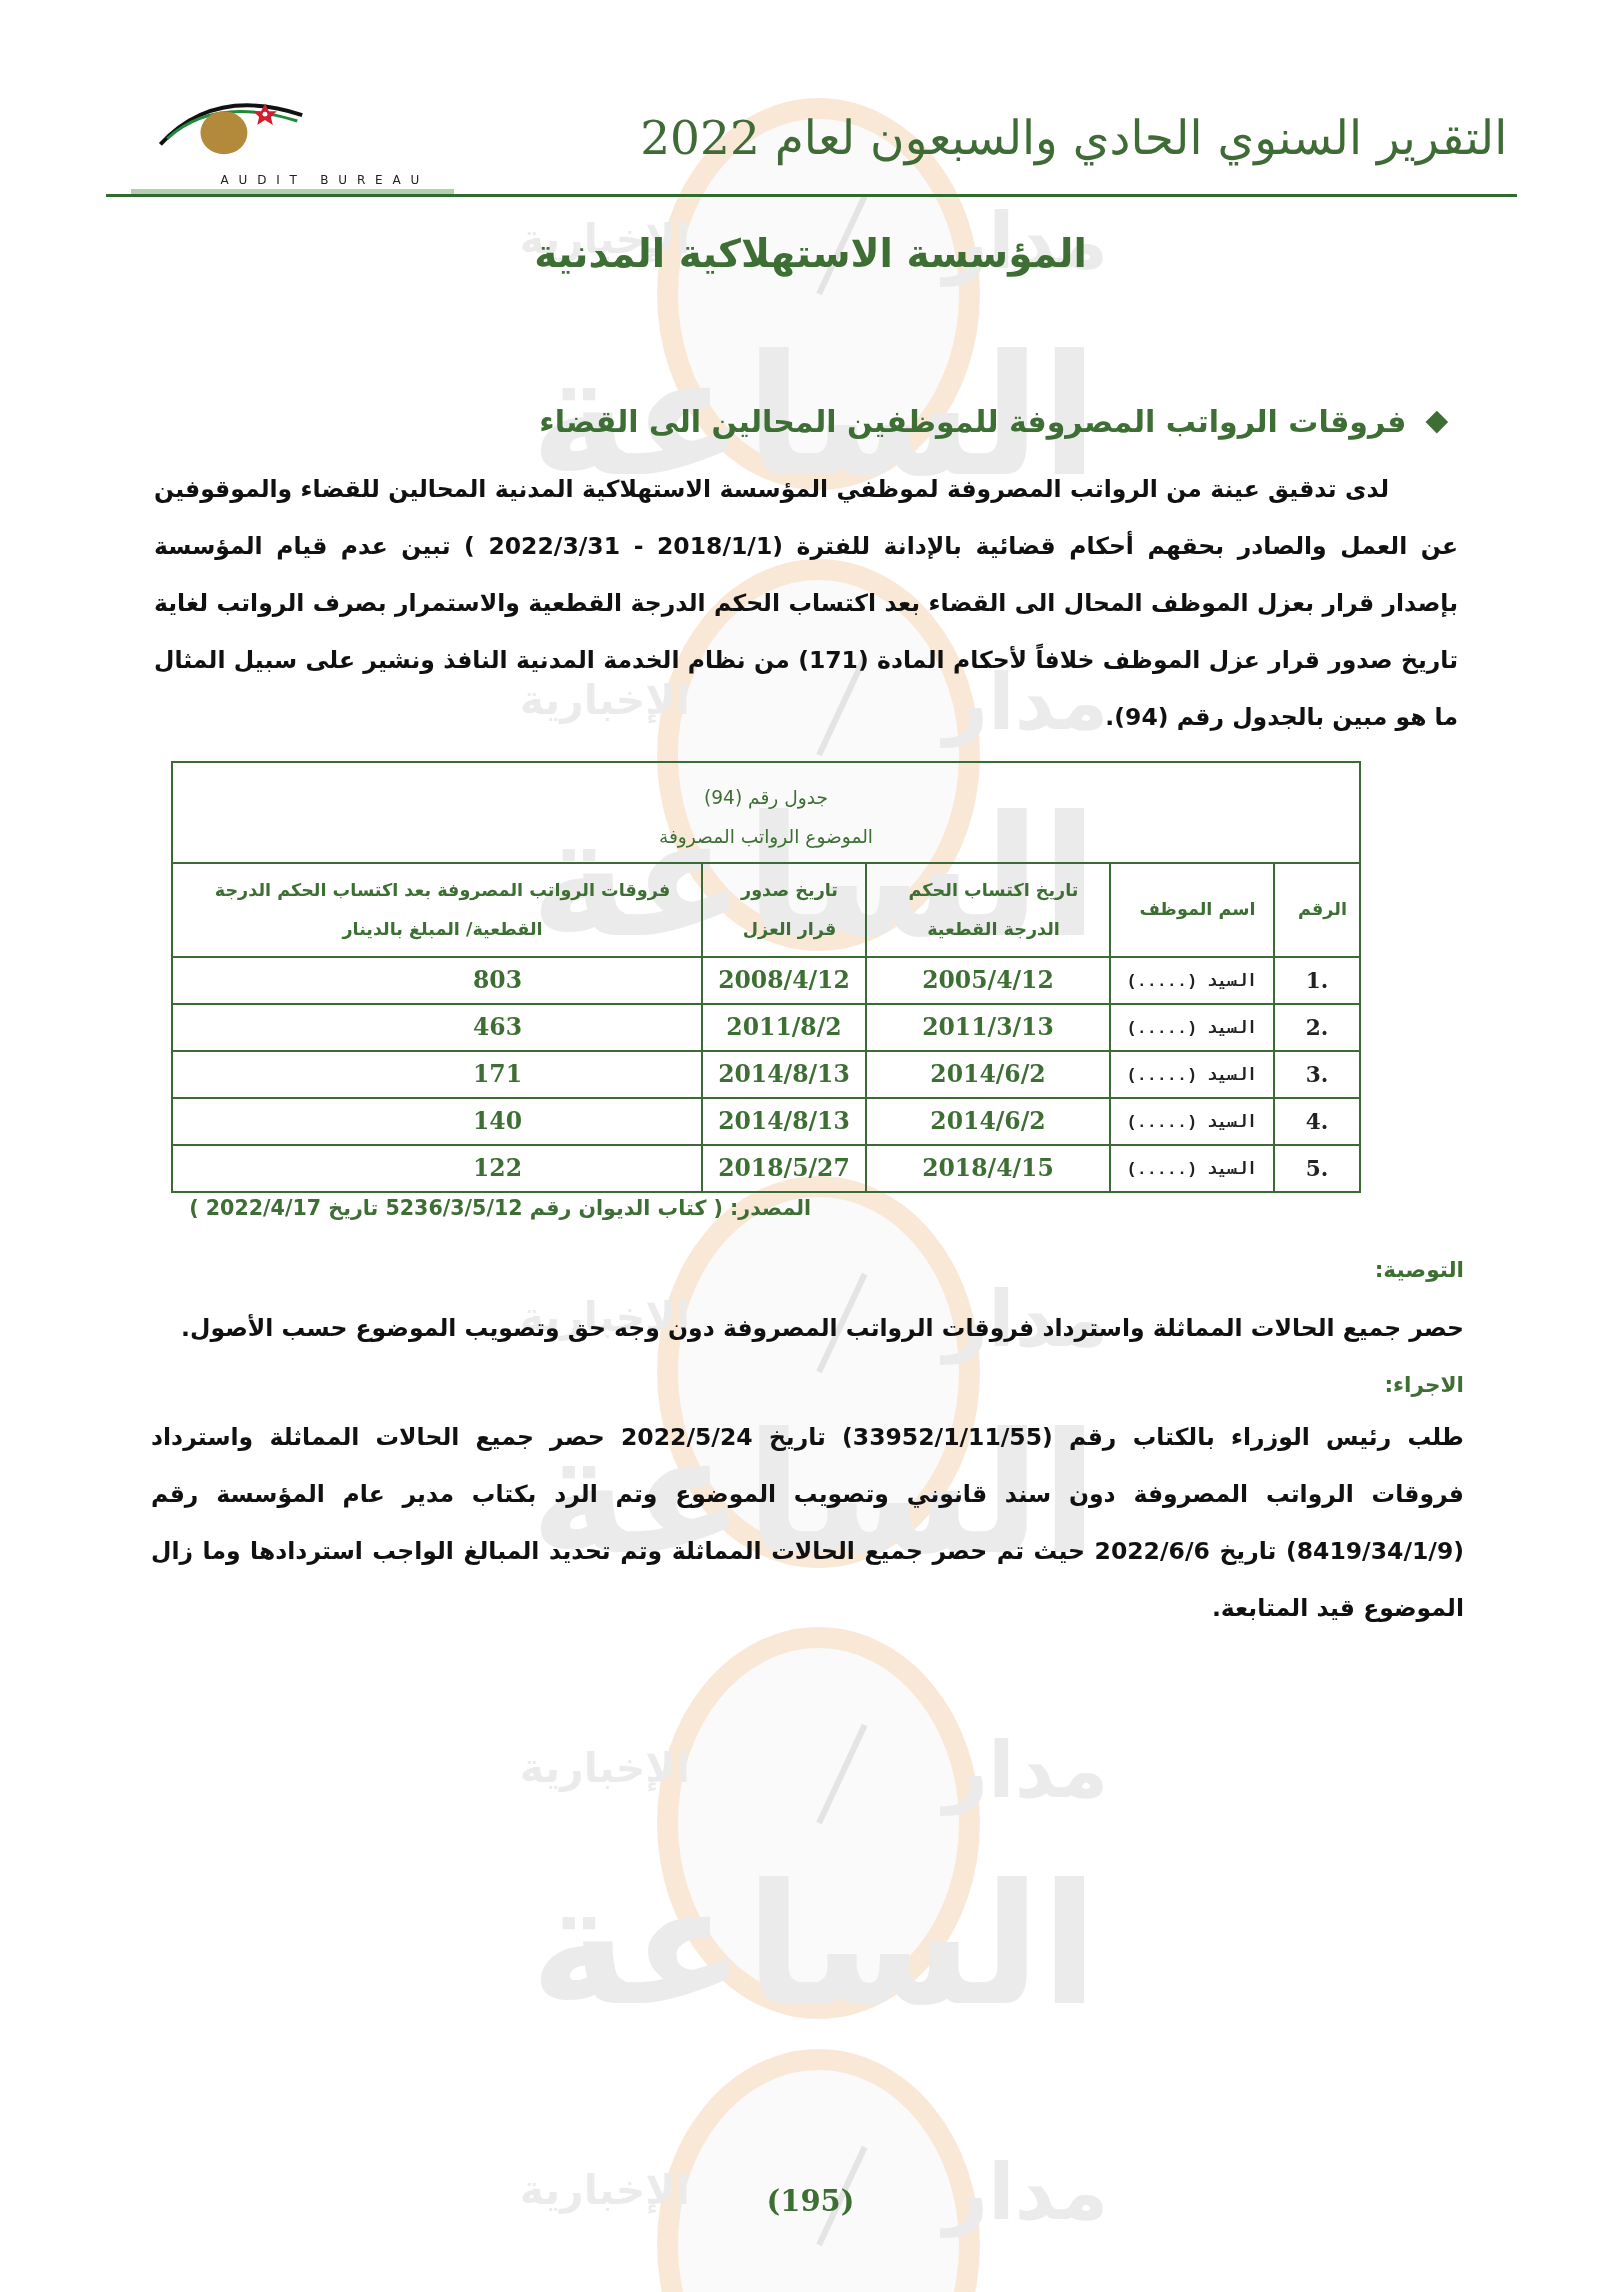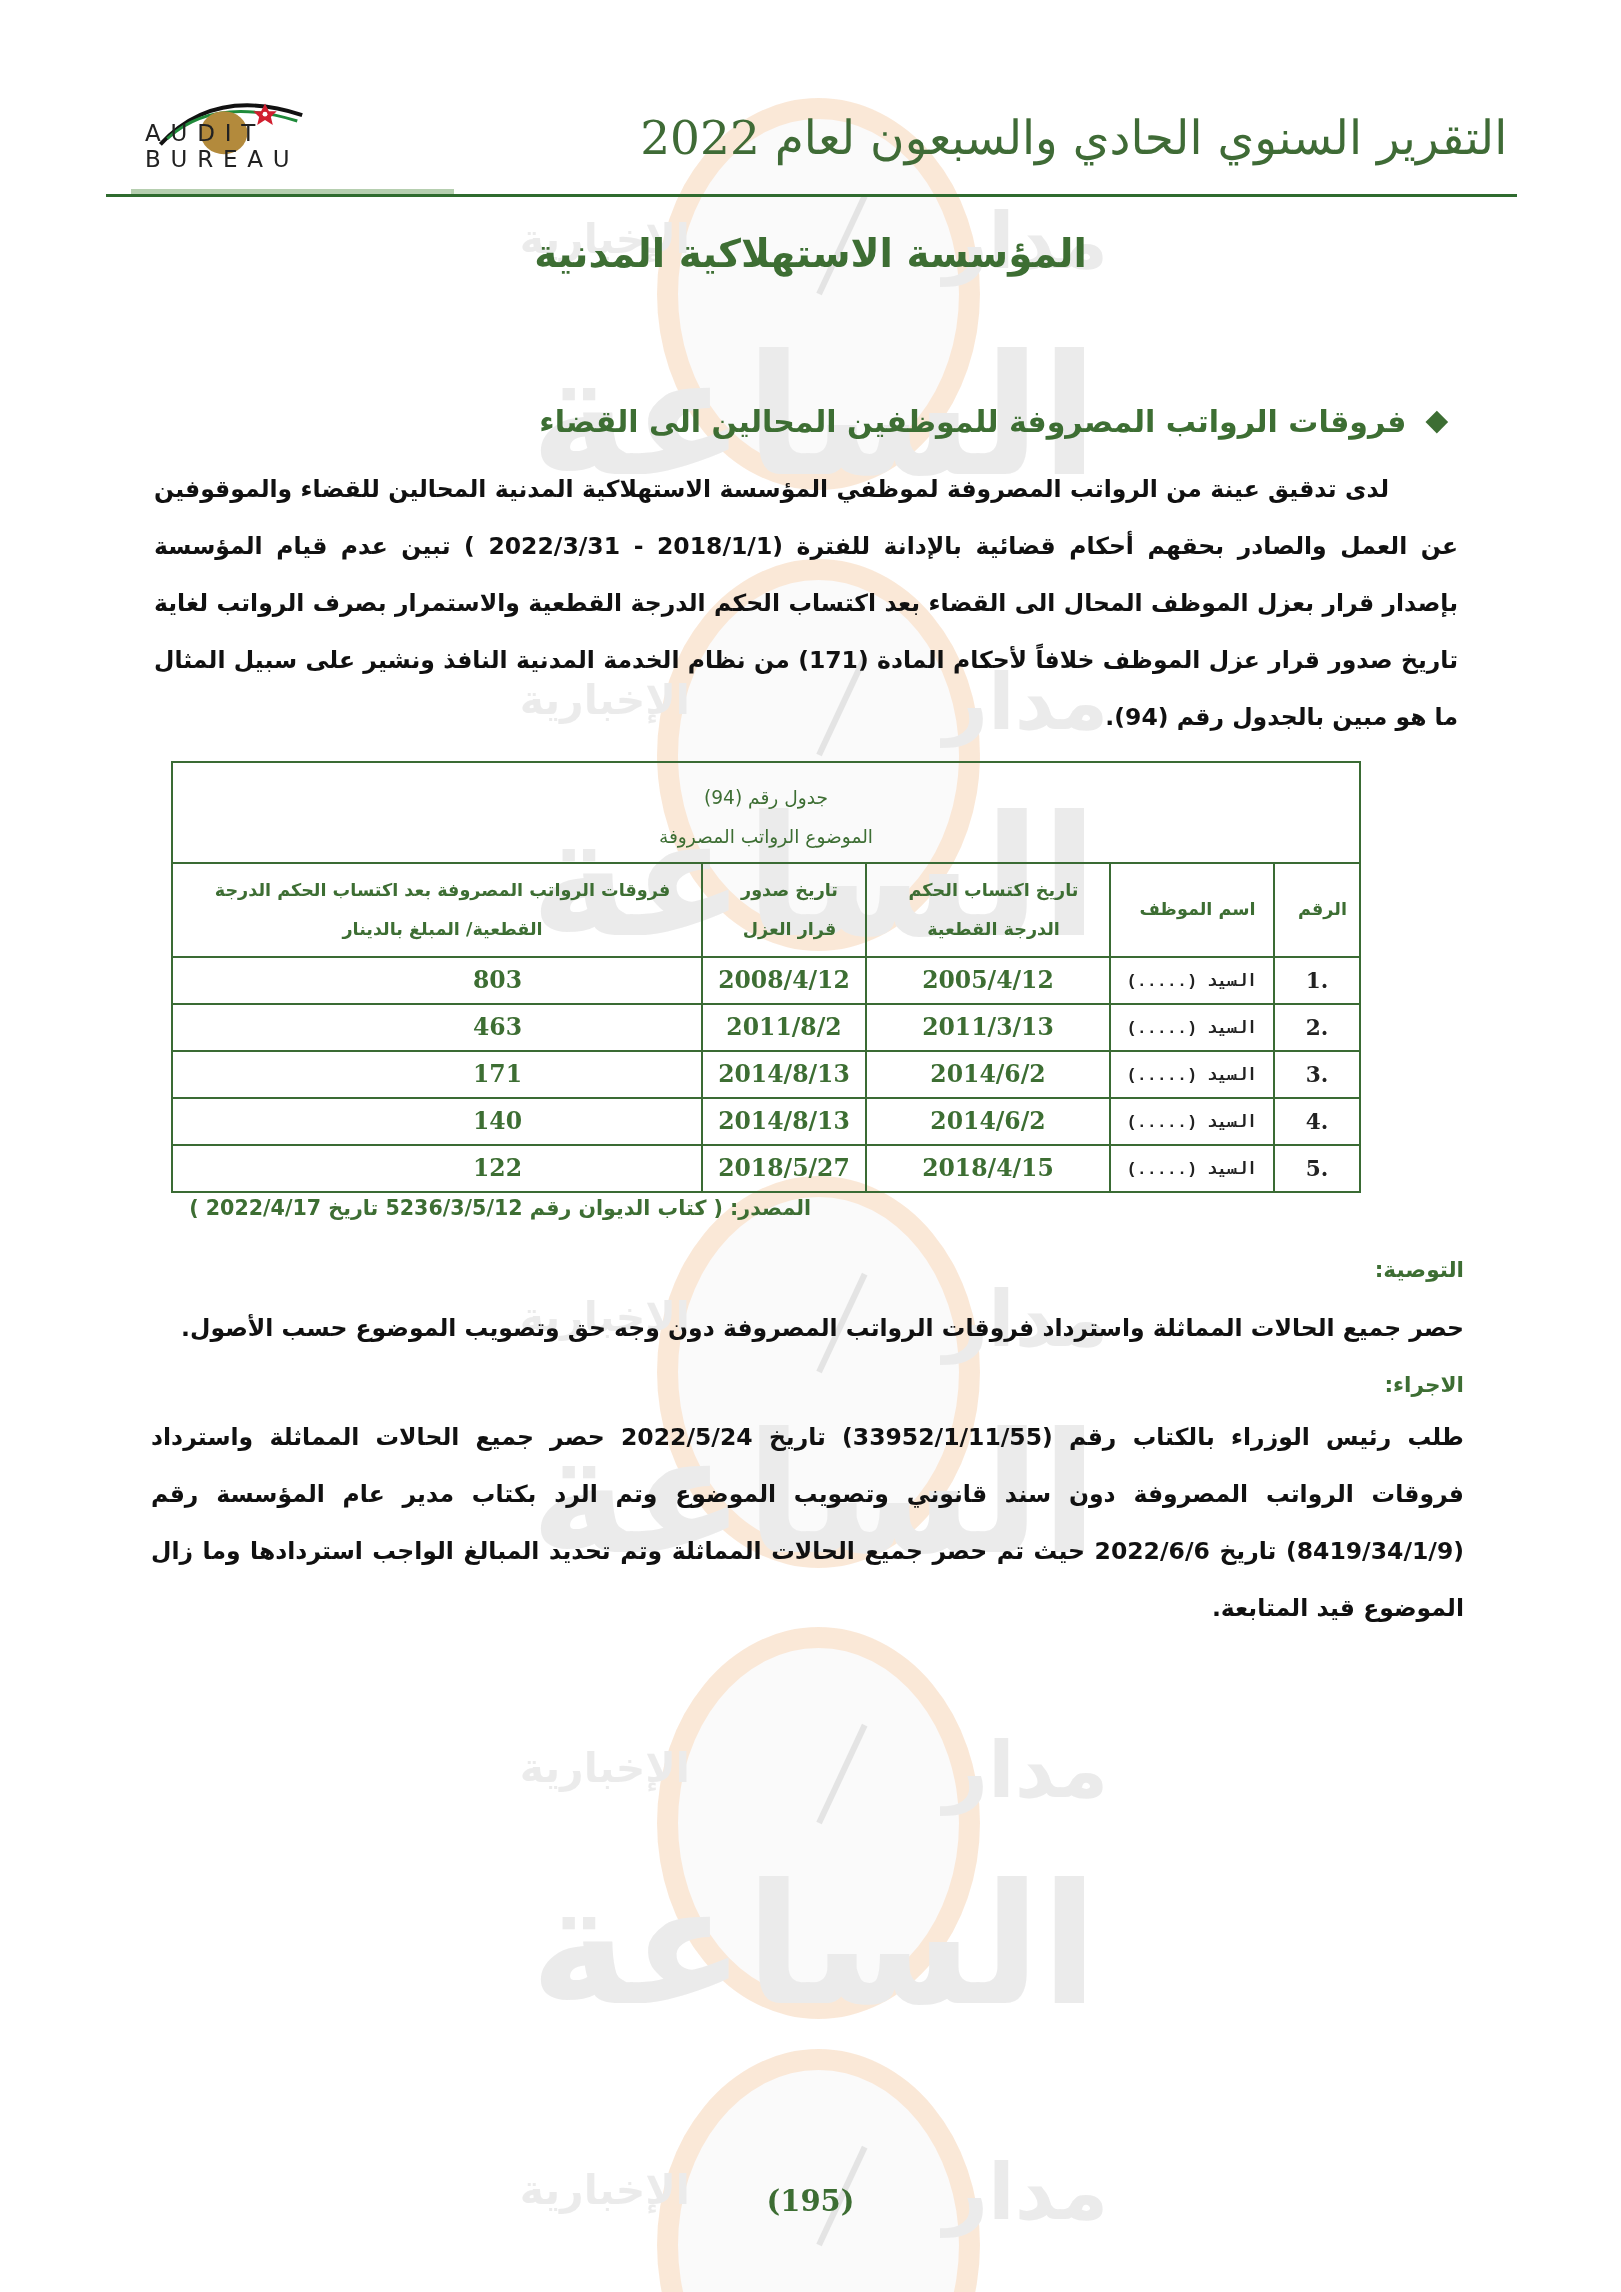--- a/index.html
+++ b/index.html
@@ -12,21 +12,21 @@
     border: 21.6px solid #f7d6b8; background: #f6f6f6; box-sizing: border-box; }
   .wm-clock::after { content: ""; position: absolute; left: 50%; top: 50%; width: 5.9px; height: 108px; background: #cfcfcf; transform: translate(-50%, -100%) rotate(25deg); transform-origin: bottom center; }
   .wm-text-big { position: absolute; left: 0; top: 245px; width: 608px; text-align: center; font-family: "DejaVu Sans", sans-serif; font-weight: bold; font-size: 167px; color: #dcdcdc; line-height: 1; direction: rtl; }
   .wm-text-small { position: absolute; left: 9.8px; top: 127px; font-family: "DejaVu Sans", sans-serif; font-weight: bold; font-size: 41px; color: #dcdcdc; direction: rtl; }
   .wm-text-mdar { position: absolute; right: 9.8px; top: 108px; font-family: "DejaVu Sans", sans-serif; font-weight: bold; font-size: 78px; color: #dcdcdc; direction: rtl; }
 
   .header { position: absolute; left: 106px; top: 49px; width: 1411px; height: 157px; }
   .logo { position: absolute; left: 39px; top: 7.8px; width: 284px; height: 137px; }
   .logo-mark { position: absolute; left: 9.8px; top: 19.6px; width: 265px; height: 88px; }
   .logo-ar { position: absolute; left: 59px; top: 4.9px; font-family: "DejaVu Serif", serif; font-size: 55px; color: #111; direction: rtl; }
-  .logo-en { position: absolute; left: 0; bottom: 22px; width: 284px; text-align: left; font-family: "DejaVu Sans", sans-serif; font-size: 23px; letter-spacing: 9.8px; color: #222; }
+  .logo-en { position: absolute; left: 0; bottom: 7px; width: 284px; text-align: right; font-family: "DejaVu Sans", sans-serif; font-size: 12px; letter-spacing: 9.8px; color: #222; }
   .report-title { position: absolute; right: 9.8px; top: 61px; font-family: "DejaVu Serif", serif; font-size: 47px; color: #3f6b36; direction: rtl; }
   .header-rule { position: absolute; left: 0; top: 145px; width: 1411px; height: 2.9px; background: #2f6b2f; }
   .header-rule-accent { position: absolute; left: 24.5px; top: 140px; width: 323px; height: 5.9px; background: #b6cfb0; }
 
   .section-title { position: absolute; left: 0; top: 231px; width: 1621px; text-align: center; font-family: "DejaVu Sans", sans-serif; font-weight: bold; font-size: 39px; color: #3d6e33; direction: rtl; }
 
   .subhead { position: absolute; right: 176px; top: 404px; direction: rtl; display: flex; align-items: center; gap: 23px; }
   .bullet { width: 15.7px; height: 15.7px; background: #3d6e33; transform: rotate(45deg); }
   .subhead-text { font-family: "DejaVu Sans", sans-serif; font-weight: bold; font-size: 30px; color: #3d6e33; }
 

